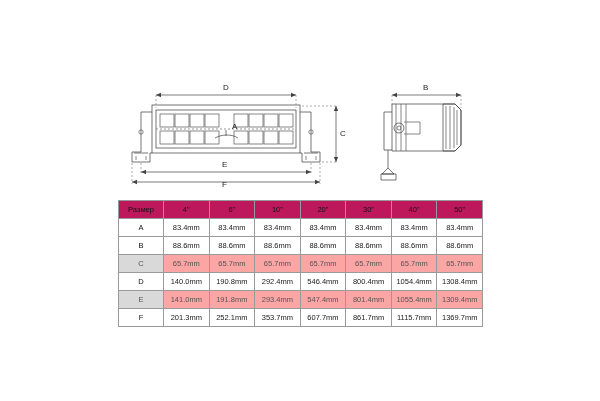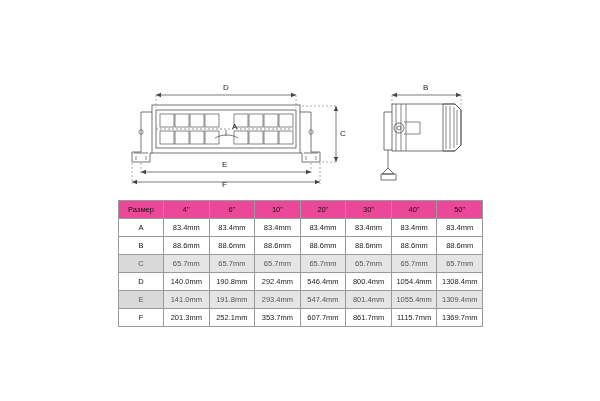--- a/index.html
+++ b/index.html
@@ -45,29 +45,29 @@
     vertical-align:middle;
     font-size:7.5px;
     color:#1a1a1a;
     padding:0;
     font-family:"Liberation Sans", sans-serif;
     white-space:nowrap;
   }
   table.spec tr.head td{
     font-size:7.5px;
     color:#111;
-    background:#ec4899;
+    background:#be185d;
     font-weight:normal;
   }
   table.spec td.rowlab{
     width:44px;
     color:#111;
   }
   table.spec tr.shade td{
-    background:#e5e5e5;
+    background:#fca5a5;
     color:#555;
   }
   table.spec tr.shade td.rowlab{
     background:#d9d9d9;
     color:#555;
   }
 </style>
 </head>
 <body>
 

